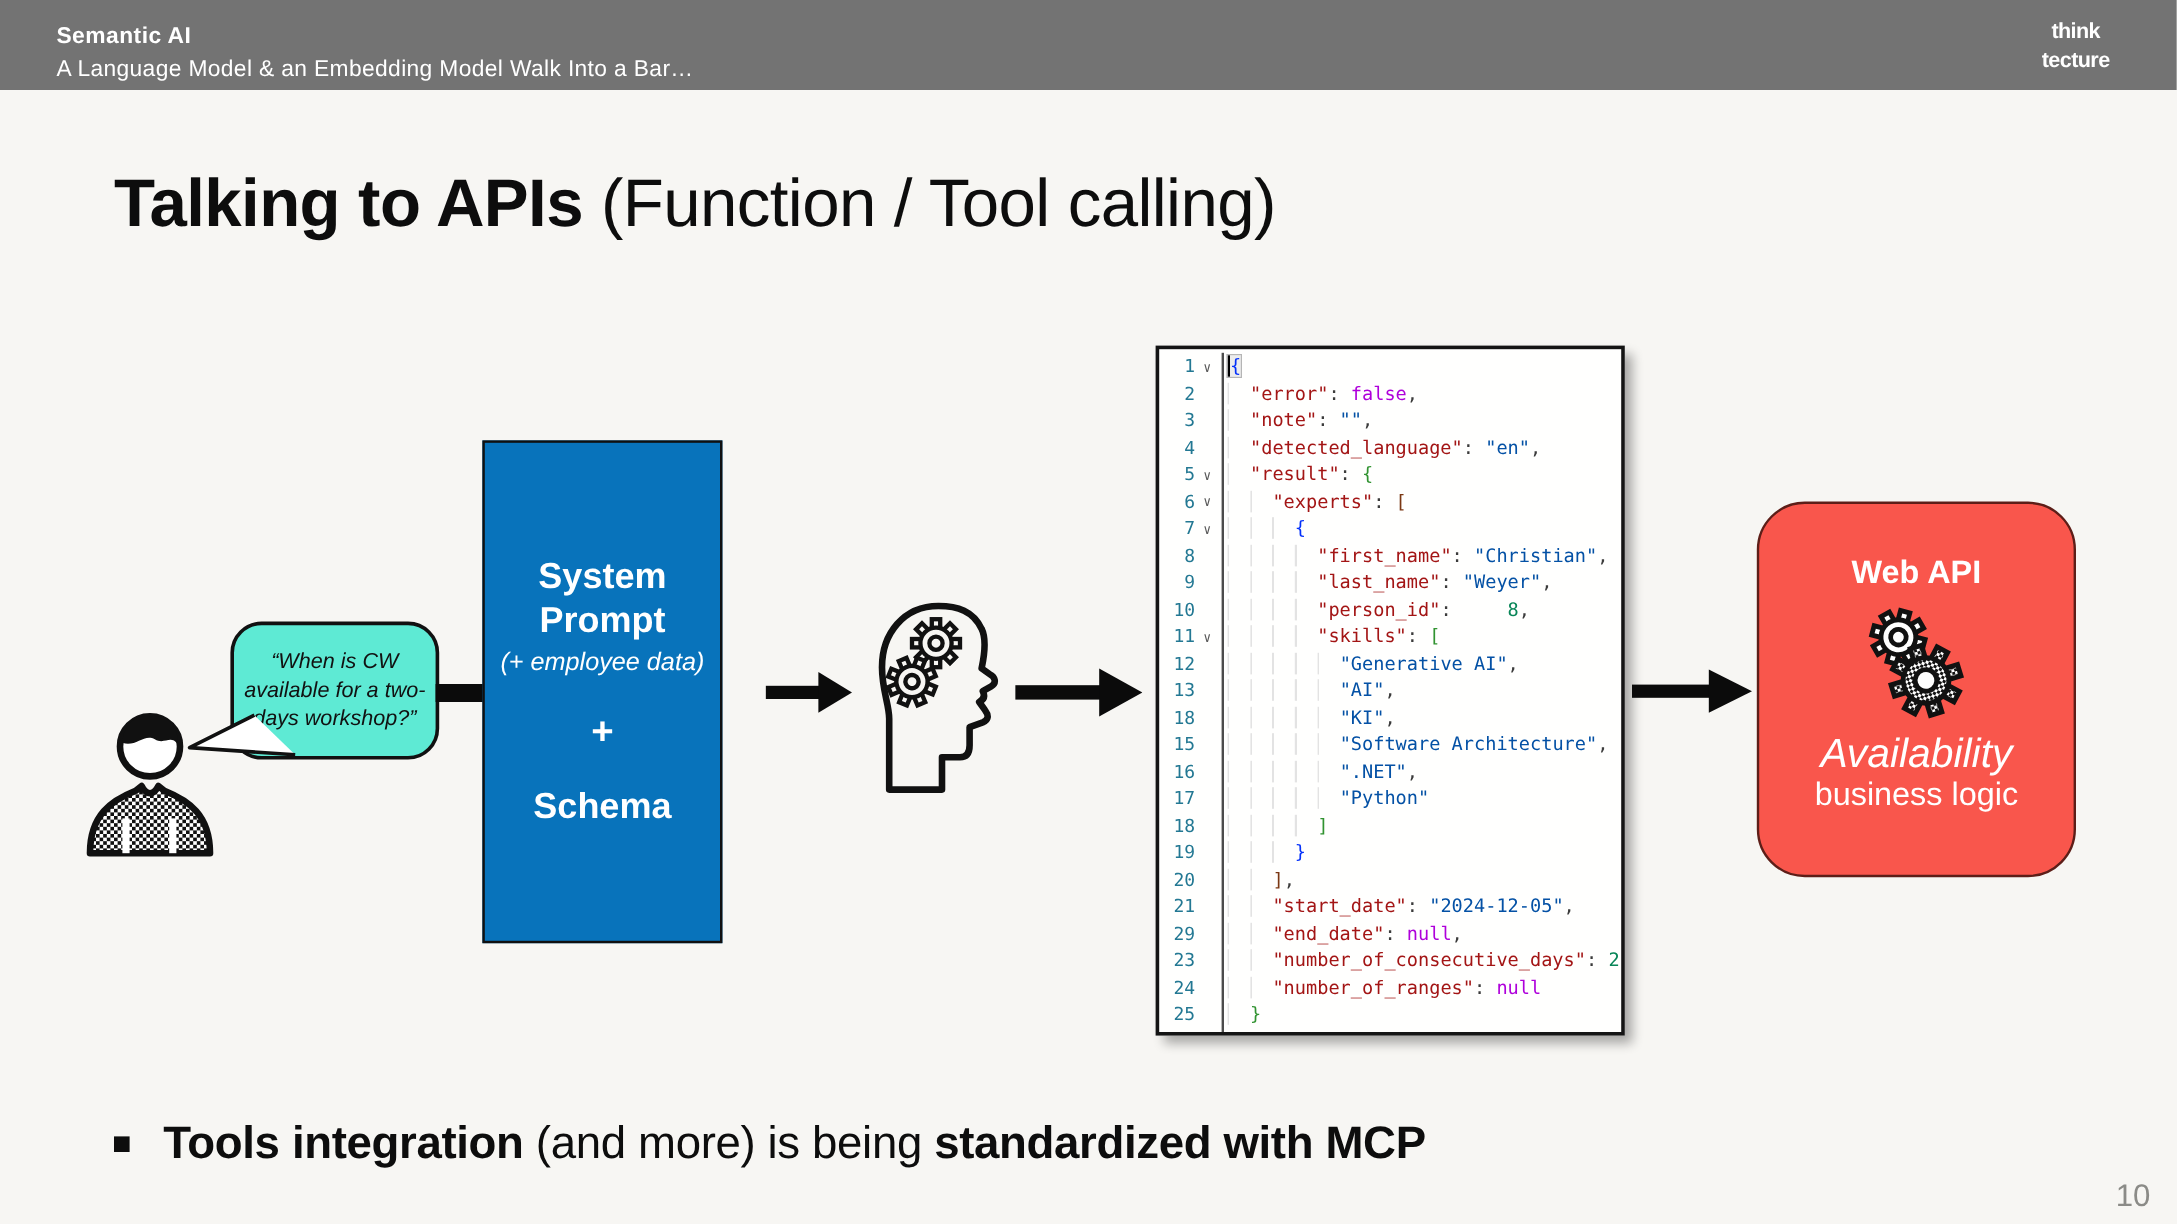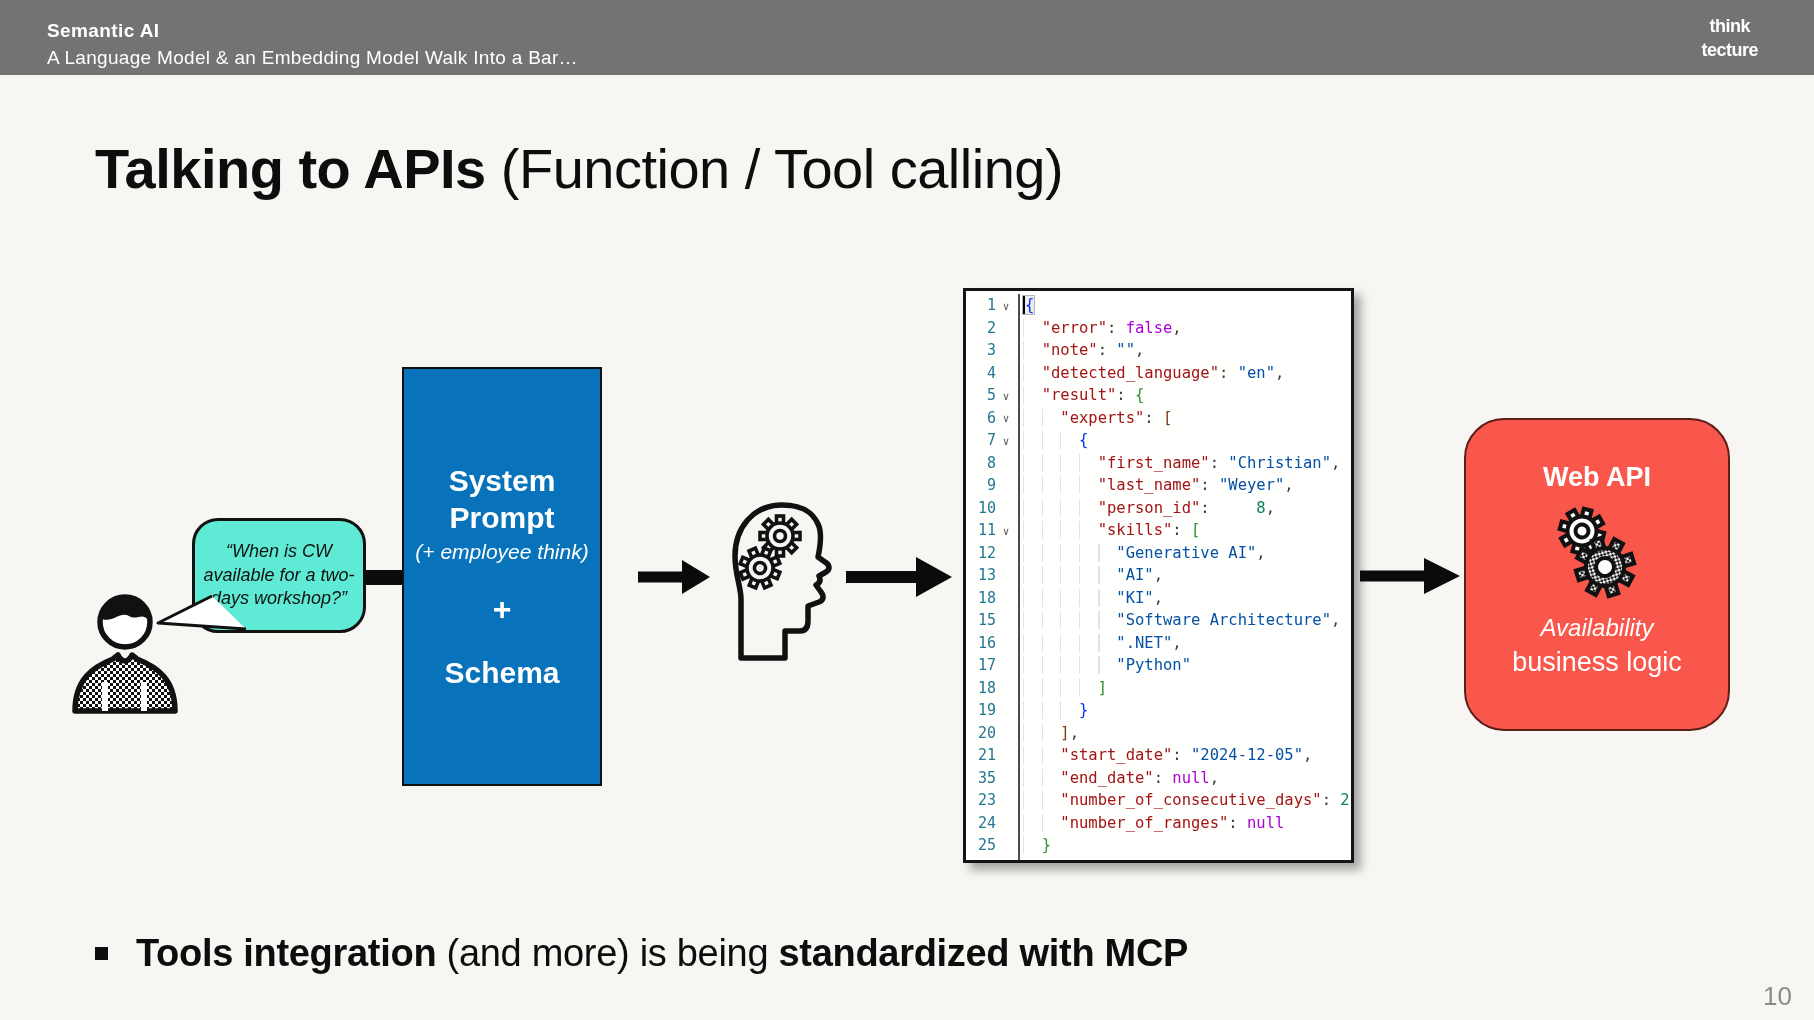--- a/index.html
+++ b/index.html
@@ -54,21 +54,21 @@
   .key { color:#a31515; } .str { color:#0451a5; } .kw { color:#af00db; } .num { color:#098658; }
   .b1 { color:#0431fa; } .b2 { color:#319331; } .b3 { color:#7b3814; } .pu { color:#3b3b3b; }
   .cur { background:#ececec; outline:1px solid #b5b5b5; border-left:2px solid #000; }
 
   
   .webapi { position:absolute; left:1464px; top:418px; width:266px; height:313px; background:#f9564c;
             border:2px solid #5d1e18; border-radius:40px; display:flex; flex-direction:column;
             align-items:center; color:#fff; }
   .webapi .wa-title { font-size:27px; font-weight:800; margin-top:42px; }
   .webapi .wa-gears { margin-top:8px; }
-  .webapi .wa-it { font-size:24px; font-style:italic; line-height:34px; margin-top:4px; }
+  .webapi .wa-it { font-size:34px; font-style:italic; line-height:34px; margin-top:4px; }
   .webapi .wa-reg { font-size:27px; line-height:34px; }
 
   
   .bullet-line { position:absolute; left:95px; top:932px; display:flex; align-items:center; }
   .bullet-square { width:13px; height:13px; background:#0d0d0d; margin-right:28px; flex:none; }
   .bullet-text { font-size:38px; color:#0d0d0d; letter-spacing:-.3px; }
   .bullet-text .b { font-weight:800; }
 
   .page-number { position:absolute; right:22px; bottom:8px; font-size:26px; color:#8b8b87; }
 </style>
@@ -108,21 +108,21 @@
   </div>
   <svg class="abs" style="left:146px; top:588px;" width="120" height="52" viewBox="0 0 120 52">
     <path d="M 66 8 L 12 35 L 100 41" fill="#fff" stroke="#111" stroke-width="3" stroke-linejoin="round"></path>
   </svg>
 
   <div class="connector1"></div>
 
   <div class="prompt-box">
     <div class="big">System</div>
     <div class="big">Prompt</div>
-    <div class="small">(+ employee think)</div>
+    <div class="small">(+ employee data)</div>
     <div class="plus">+</div>
     <div class="big">Schema</div>
   </div>
 
   <svg class="abs" style="left:638px; top:559px;" width="72" height="36" viewBox="0 0 72 36">
     <rect x="0" y="12.5" width="46" height="11" fill="#0b0b0b"></rect>
     <polygon points="44,1 72,18 44,35" fill="#0b0b0b"></polygon>
   </svg>
 
   <svg class="abs" style="left:724px; top:498px;" width="116" height="168" viewBox="0 0 116 168">
@@ -261,21 +261,21 @@
         </div>
         <div class="gut-row">
           <span class="gut-num">20</span>
           <span class="gut-fold"></span>
         </div>
         <div class="gut-row">
           <span class="gut-num">21</span>
           <span class="gut-fold"></span>
         </div>
         <div class="gut-row">
-          <span class="gut-num">35</span>
+          <span class="gut-num">29</span>
           <span class="gut-fold"></span>
         </div>
         <div class="gut-row">
           <span class="gut-num">23</span>
           <span class="gut-fold"></span>
         </div>
         <div class="gut-row">
           <span class="gut-num">24</span>
           <span class="gut-fold"></span>
         </div>

